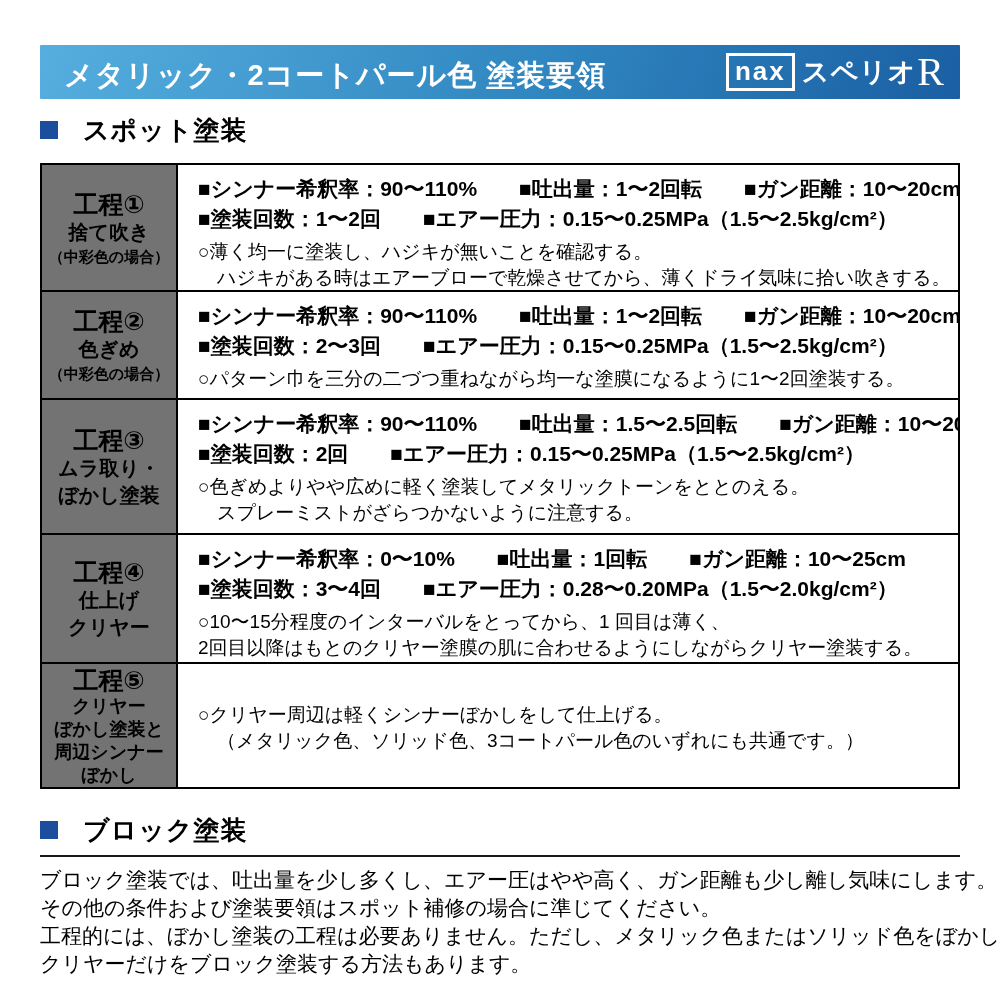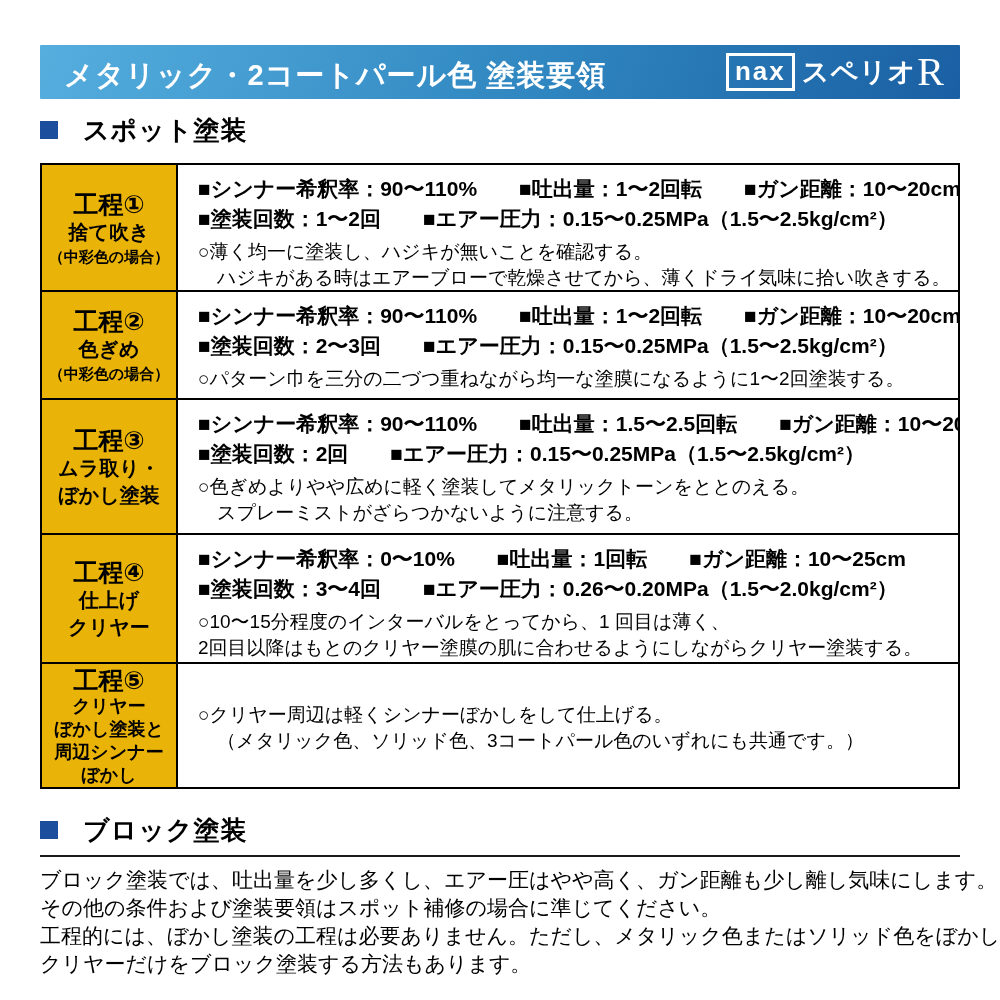--- a/index.html
+++ b/index.html
@@ -24,21 +24,21 @@
   .section-head.block-head{margin-top:24px;}
   .bullet-sq{width:18px;height:18px;background:#1b4f9e;margin-right:5px;flex:0 0 18px;}
   .section-title{font-size:26px;font-weight:bold;letter-spacing:1px;margin-left:20px;}
 
   
   .proc-table{margin:16px 40px 0 40px;border:2px solid #000;}
   .row{display:flex;box-sizing:content-box;}
   .row + .row{border-top:2px solid #000;}
   .r1{height:125px;} .r2{height:106px;} .r3{height:133px;} .r4{height:127px;} .r5{height:123px;}
   .cell-label{
-    flex:0 0 136px;width:136px;background:#eab308;border-right:2px solid #000;
+    flex:0 0 136px;width:136px;background:#737373;border-right:2px solid #000;
     display:flex;flex-direction:column;align-items:center;justify-content:center;
     text-align:center;padding:2px;box-sizing:border-box;
   }
   .stage{font-size:25px;font-weight:bold;line-height:30px;}
   .lbl{font-size:20px;font-weight:bold;line-height:27px;}
   .lbl-small{font-size:15px;font-weight:bold;line-height:21px;}
   .lbl-r5{font-size:18px;font-weight:bold;line-height:23px;}
   .cell-content{flex:1;padding:9px 20px;box-sizing:border-box;display:flex;flex-direction:column;overflow:hidden;}
   .cell-content.centered{justify-content:center;padding-top:0;padding-bottom:0;}
   .spec{font-size:21px;font-weight:bold;line-height:30px;white-space:nowrap;}
@@ -117,21 +117,21 @@
   </div>
 
   <div class="row r4">
     <div class="cell-label">
       <div class="stage">工程④</div>
       <div class="lbl">仕上げ</div>
       <div class="lbl">クリヤー</div>
     </div>
     <div class="cell-content">
       <div class="spec">■シンナー希釈率：0〜10%　　■吐出量：1回転　　■ガン距離：10〜25cm</div>
-      <div class="spec">■塗装回数：3〜4回　　■エアー圧力：0.26〜0.20MPa（1.5〜2.0kg/cm²）</div>
+      <div class="spec">■塗装回数：3〜4回　　■エアー圧力：0.28〜0.20MPa（1.5〜2.0kg/cm²）</div>
       <div class="notes">
         <div class="note">○10〜15分程度のインターバルをとってから、1 回目は薄く、</div>
         <div class="note">2回目以降はもとのクリヤー塗膜の肌に合わせるようにしながらクリヤー塗装する。</div>
       </div>
     </div>
   </div>
 
   <div class="row r5">
     <div class="cell-label">
       <div class="stage">工程⑤</div>

